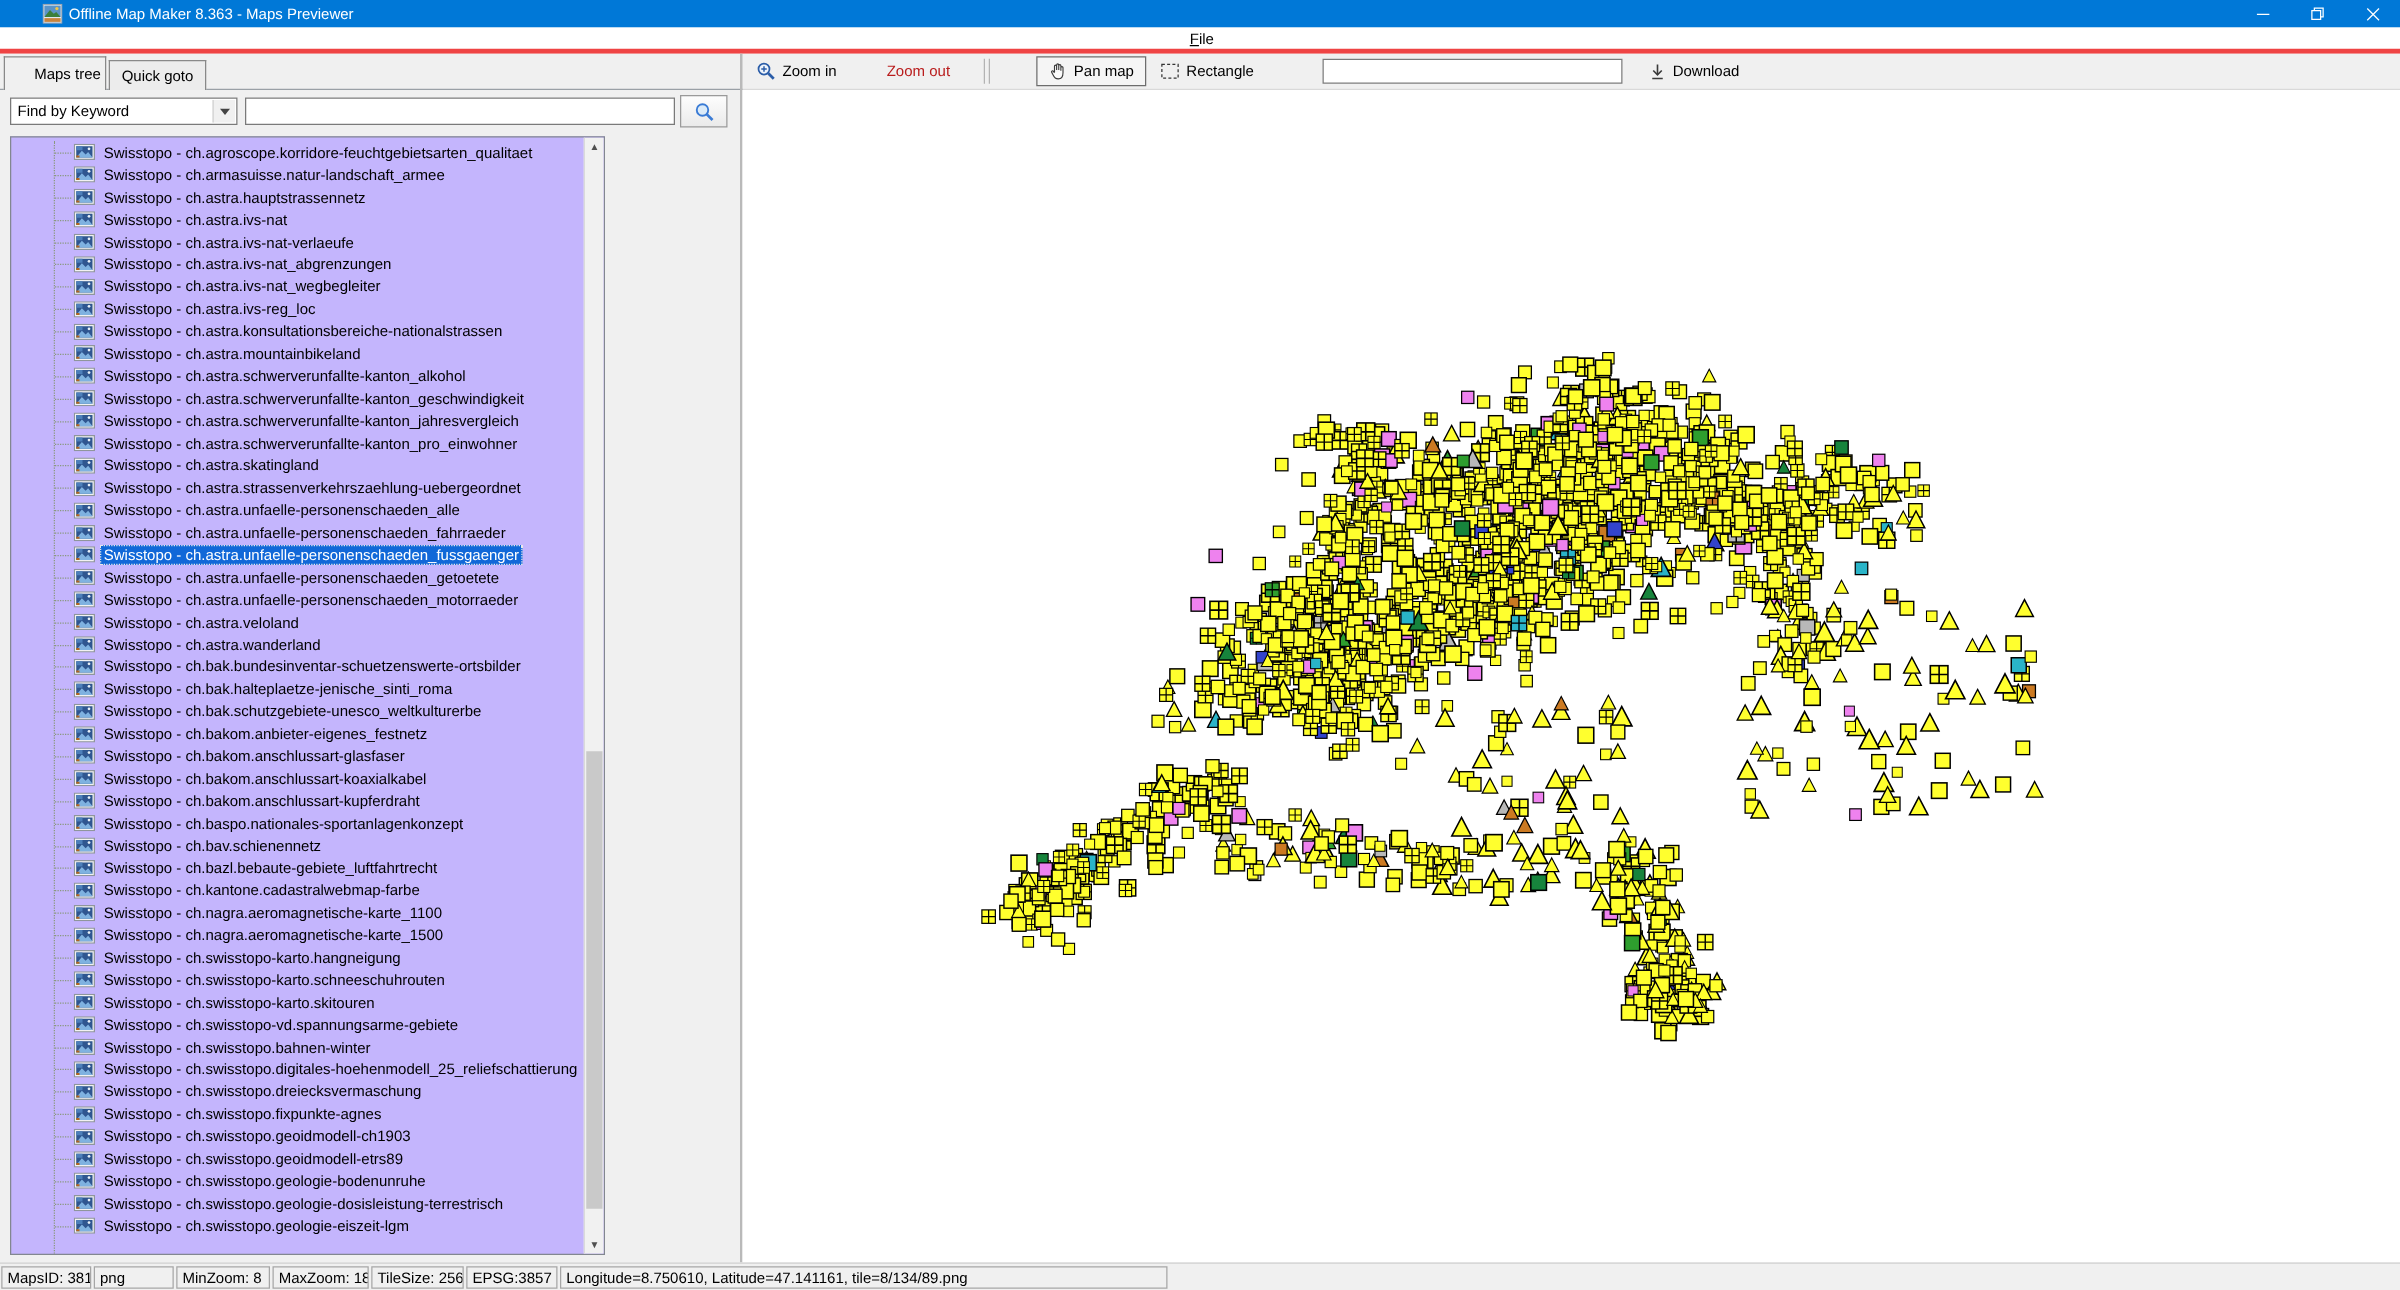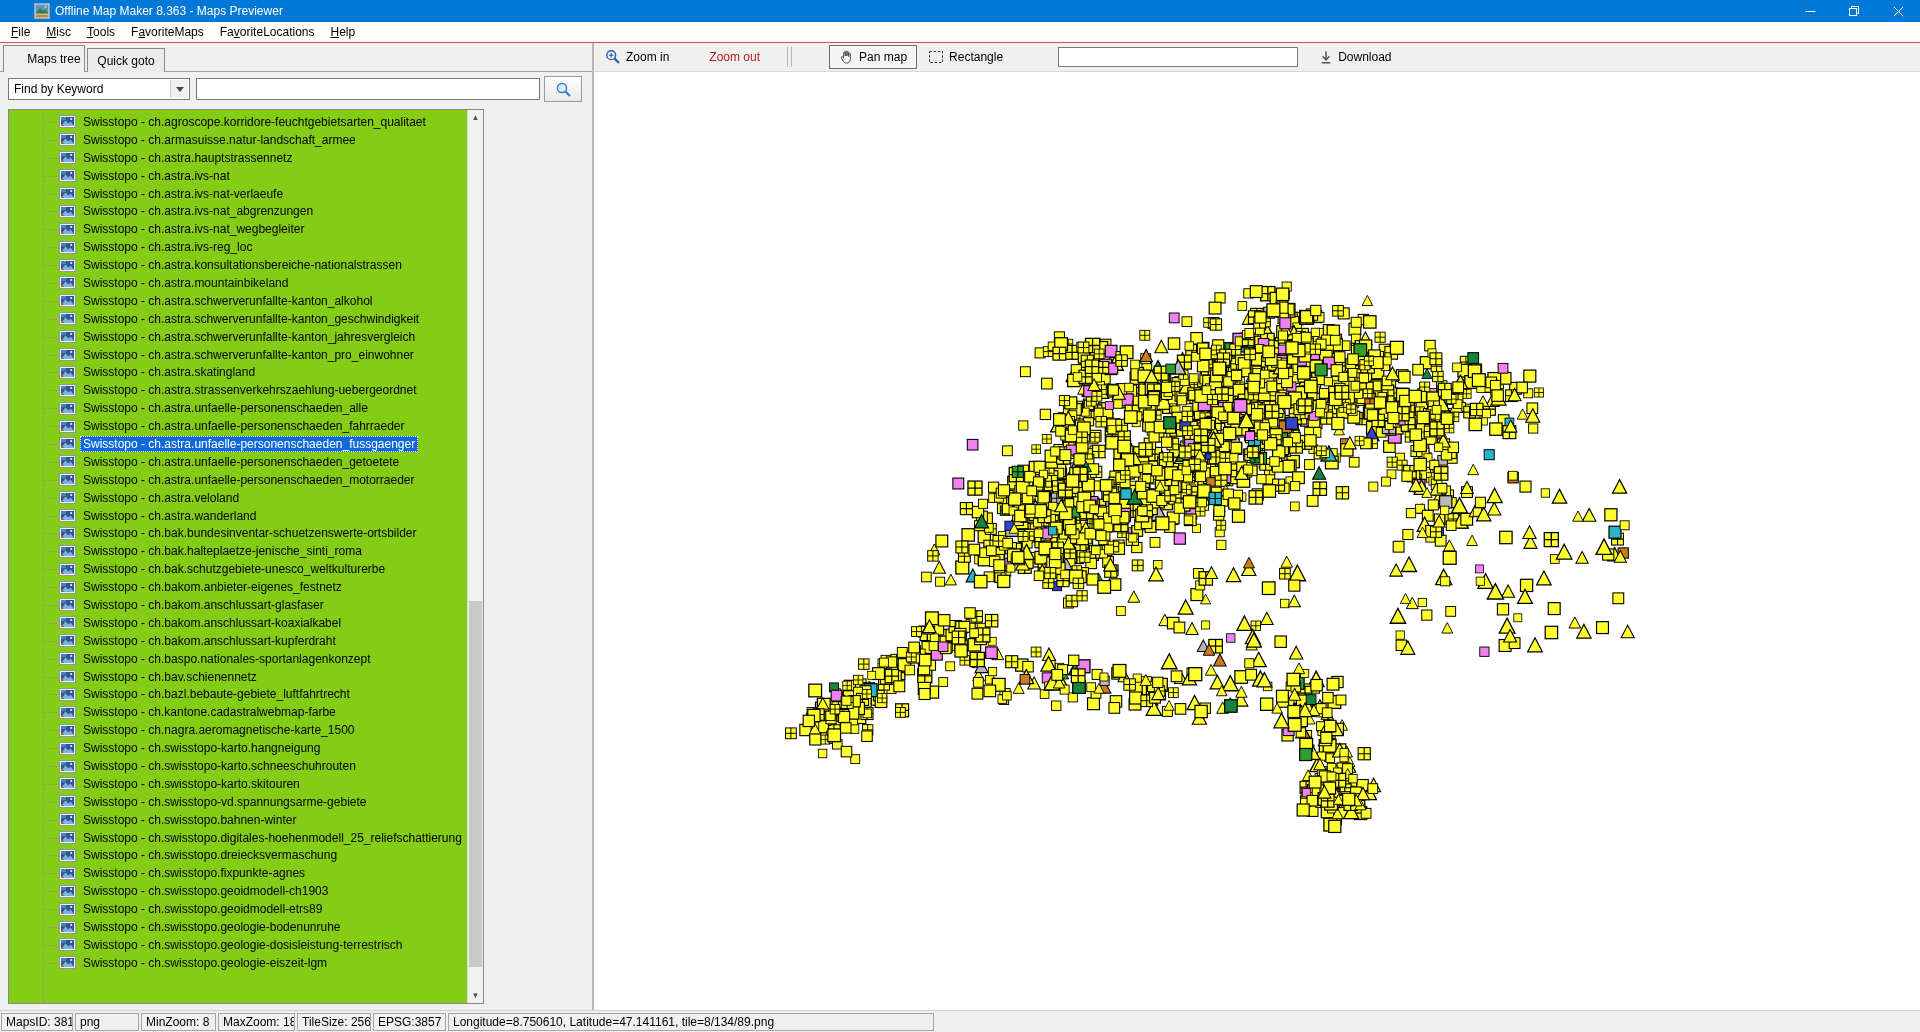--- a/index.html
+++ b/index.html
@@ -7,21 +7,21 @@
   body { font-family:"Liberation Sans", sans-serif; background:#f0f0f0; position:relative; font-size:12px; color:#000; }
 
   
   .titlebar { position:absolute; top:0; left:0; width:1920px; height:22px; background:#0078d7; color:#fff; display:flex; align-items:center;padding-left:28px; }
   .app-icon { width:16px; height:16px; margin:0 5px 0 6px; flex:0 0 auto; }
   .title-text { font-size:12px; white-space:nowrap; }
   .win-buttons { margin-left:auto; display:flex; height:100%; }
   .win-btn { width:44px; height:100%; display:flex; align-items:center; justify-content:center; }
 
   
-  .menubar { position:absolute; top:22px; left:0; width:1920px; height:21px; background:#fff; border-bottom:1px solid #ef4444; display:flex; align-items:center; padding-left:3px; }
+  .menubar { position:absolute; top:22px; left:0; width:1920px; height:21px; background:#fff; border-bottom:4px solid #ef4444; display:flex; align-items:center; padding-left:3px;flex-direction:column; }
   .menu-item { padding:2px 8px; cursor:default; }
   .menu-item u { text-decoration:underline; }
 
   
   .second-row-left { position:absolute; top:43px; left:0; width:594px; height:29px; background:#f0f0f0; }
   .tab { position:absolute; border:1px solid #898989; border-bottom:none; background:#ececec; display:flex; align-items:center; justify-content:center; cursor:default; }
   .tab.active { top:2px; height:27px; background:#f0f0f0; z-index:3;padding-left:20px; }
   .tab.inactive { top:5px; height:24px; z-index:1; }
 
   .toolbar { position:absolute; top:43px; left:594px; width:1326px; height:29px; background:#f0f0f0; border-bottom:1px solid #d9d9d9; display:flex; align-items:center; }
@@ -34,21 +34,21 @@
 
   
   .left-body { position:absolute; top:71px; left:0; width:594px; height:939px; background:#f0f0f0; border-top:1px solid #9aa0a6; }
   .combo { position:absolute; top:6px; left:8px; width:182px; height:22px; background:#fff; border:1px solid #7a7a7a; display:flex; align-items:center; padding-left:5px; cursor:default; }
   .combo-arrow-box { position:absolute; right:1px; top:1px; width:18px; height:18px; background:#f0f0f0; border-left:1px solid #cfcfcf; display:flex; align-items:center; justify-content:center; }
   .caret-down { width:0; height:0; border-left:4px solid transparent; border-right:4px solid transparent; border-top:5px solid #444; }
   .search-input { position:absolute; top:6px; left:196px; width:344px; height:22px; border:1px solid #7a7a7a; background:#fff; font:inherit; padding:0 4px; }
   .search-btn { position:absolute; top:4px; left:544px; width:38px; height:26px; border:1px solid #9a9a9a; background:linear-gradient(#fdfdfd,#eaeaea); display:flex; align-items:center; justify-content:center; cursor:default; }
 
   
-  .tree-box { position:absolute; top:37px; left:8px; width:476px; height:895px; border:1px solid #828790; background:#84cc16; overflow:hidden; }
+  .tree-box { position:absolute; top:37px; left:8px; width:476px; height:895px; border:1px solid #828790; background:#c4b5fd; overflow:hidden; }
   .tree-list { position:absolute; top:3px; left:0; right:16px; bottom:0; }
   .tree-list::before { content:""; position:absolute; left:34px; top:0; bottom:0; border-left:1px dotted #89987f; }
   .trow { height:17.9px; display:flex; align-items:center; white-space:nowrap; position:relative; cursor:default; }
   .trow::before { content:""; position:absolute; left:35px; width:13px; top:50%; border-top:1px dotted #89987f; }
   .ticon { width:17px; height:13px; margin-left:50px; flex:0 0 auto; }
   .tlabel { margin-left:4px; padding:1px 3px; }
   .trow.sel .tlabel { background:#1168d8; color:#fff; outline:1px dotted #e8e8e8; outline-offset:-1px; }
 
   .vscroll { position:absolute; top:0; right:0; bottom:0; width:16px; background:#f1f1f1; border-left:1px solid #dadada; }
   .vs-arrow { position:absolute; left:0; width:15px; height:15px; color:#505050; font-size:8px; display:flex; align-items:center; justify-content:center; }
@@ -381,20 +381,26 @@
           <svg class="ticon" viewBox="0 0 17 13">
             <use href="#tree-ico"></use>
           </svg>
           <span class="tlabel">Swisstopo - ch.bazl.bebaute-gebiete_luftfahrtrecht</span>
         </div>
         <div class="trow">
           <svg class="ticon" viewBox="0 0 17 13">
             <use href="#tree-ico"></use>
           </svg>
           <span class="tlabel">Swisstopo - ch.kantone.cadastralwebmap-farbe</span>
+        </div>
+        <div class="trow">
+          <svg class="ticon" viewBox="0 0 17 13">
+            <use href="#tree-ico"></use>
+          </svg>
+          <span class="tlabel">Swisstopo - ch.nagra.aeromagnetische-karte_1100</span>
         </div>
         <div class="trow">
           <svg class="ticon" viewBox="0 0 17 13">
             <use href="#tree-ico"></use>
           </svg>
           <span class="tlabel">Swisstopo - ch.nagra.aeromagnetische-karte_1500</span>
         </div>
         <div class="trow">
           <svg class="ticon" viewBox="0 0 17 13">
             <use href="#tree-ico"></use>

